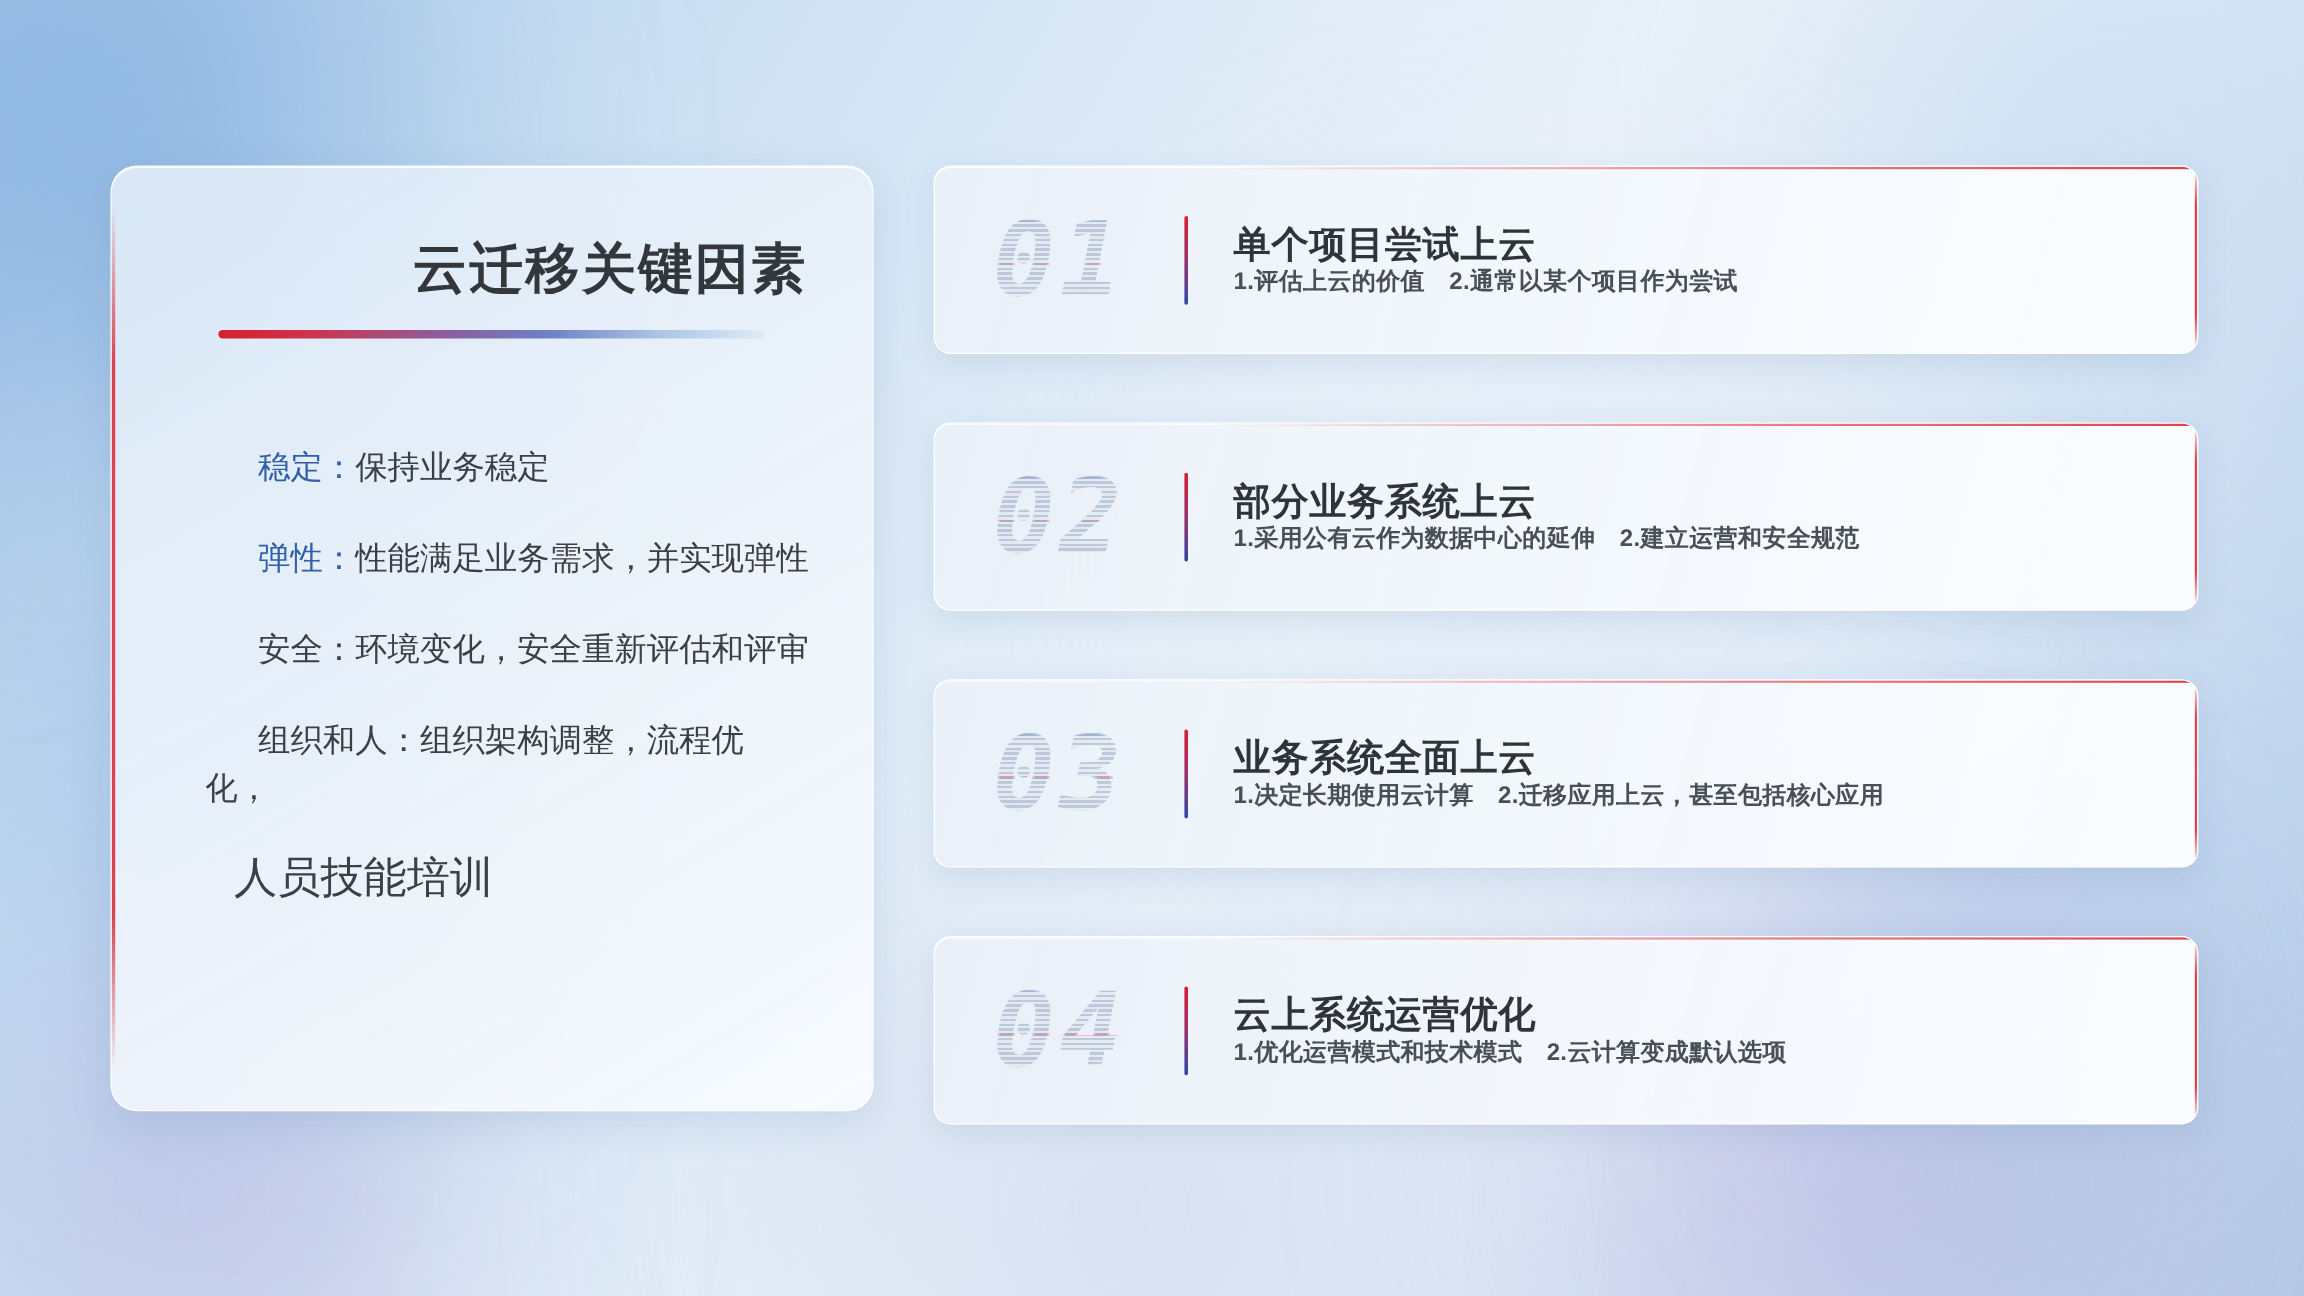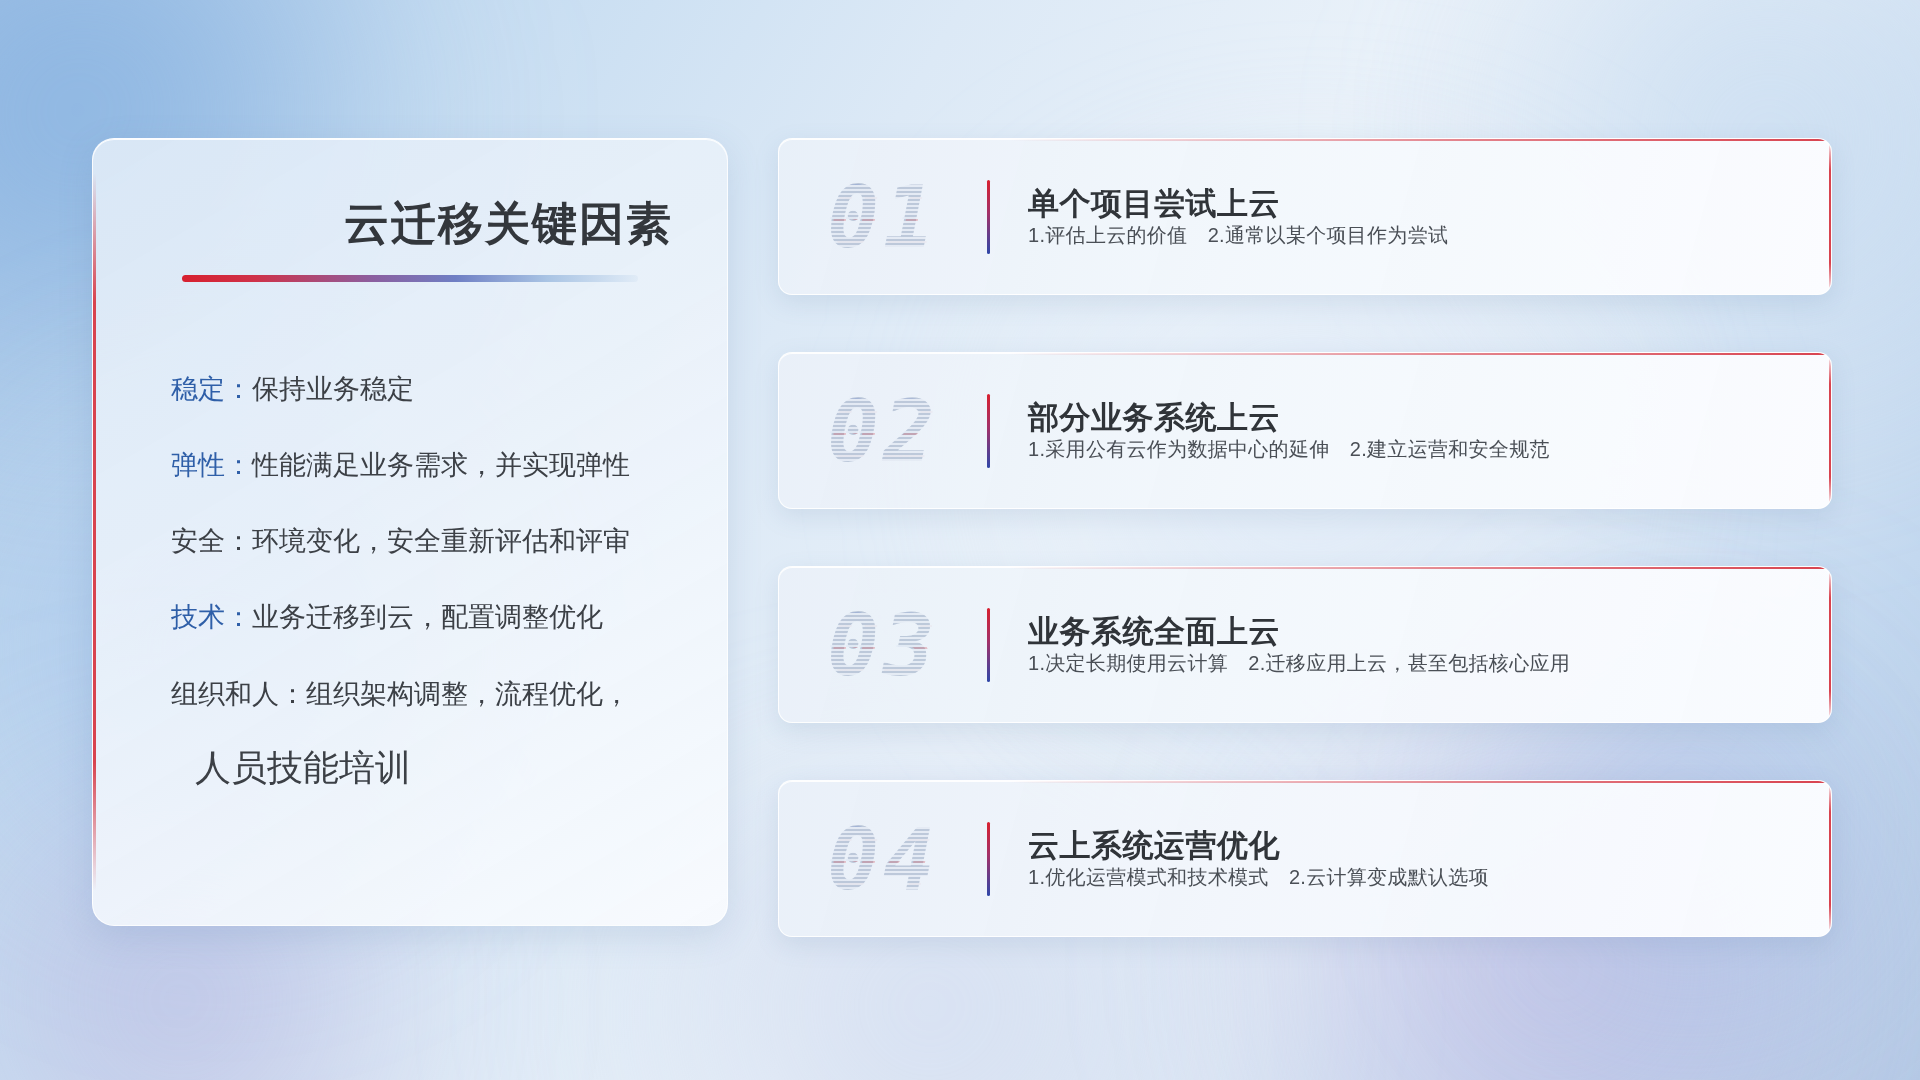--- a/index.html
+++ b/index.html
@@ -53,21 +53,21 @@
   }
   .title-rule{
     margin:24px auto 0 auto;width:456px;height:7px;border-radius:4px;
     background:linear-gradient(90deg,#d7202f 0%,#cf3249 16%,#8b5fa0 42%,#6f7fc4 60%,#a9c4e4 80%,rgba(200,219,238,.25) 100%);
   }
   .factor-list{margin:88px 0 0 0;padding:0 0 0 24px;list-style:none;}
   .factor-item{
     font-size:27px;line-height:1.45;color:#3c4046;margin-bottom:37px;white-space:nowrap;
   }
   .factor-item.wrapline{white-space:normal;margin-bottom:28px;}
-  .factor-key{color:#2f5fa8;}
+  .factor-key{color:#2f5fa8;margin-left:44px;}
   .factor-key.plain{color:#3c4046;}
   .factor-tail{font-size:36px;color:#3c4046;line-height:1.45;padding-left:24px;}
 
   
   .cards{position:absolute;left:778px;top:138px;width:1054px;}
   .step-card{
     position:relative;height:155px;margin-bottom:57px;border-radius:14px;
     background:linear-gradient(105deg,rgba(233,240,248,.95) 0%,rgba(243,247,252,.96) 45%,rgba(252,253,255,.97) 100%);
     border:1px solid rgba(255,255,255,.9);
     box-shadow:0 8px 24px rgba(92,126,170,.15), inset 0 1px 0 rgba(255,255,255,.95);
@@ -105,21 +105,21 @@
     color:rgba(90,120,200,.26);
     -webkit-mask-image:repeating-linear-gradient(180deg,transparent 0 15px,#000 15px 17px,transparent 17px 34px);
             mask-image:repeating-linear-gradient(180deg,transparent 0 15px,#000 15px 17px,transparent 17px 34px);
   }
   .step-bar{
     width:3px;height:74px;flex:0 0 3px;border-radius:2px;
     background:linear-gradient(180deg,#d8202f 0%,#a33168 45%,#2f47a8 100%);
   }
   .step-body{padding-left:38px;}
   .step-title{font-size:31px;font-weight:700;color:#303439;line-height:1.2;letter-spacing:.5px;}
-  .step-desc{font-size:20px;color:#4a4f56;margin-top:0;line-height:1.3;letter-spacing:.3px;}
+  .step-desc{font-size:20px;color:#4a4f56;margin-top:0;line-height:1.3;letter-spacing:.3px;font-weight:bold;}
 </style>
 </head>
 <body>
 
 <div class="bg">
   <div class="bg-base"></div>
   <div class="blob blob-a"></div>
   <div class="blob blob-b"></div>
   <div class="blob blob-c"></div>
   <div class="blob blob-e"></div>
@@ -137,23 +137,20 @@
     <ul class="factor-list">
       <li class="factor-item">
         <span class="factor-key">稳定：</span><span>保持业务稳定</span>
       </li>
       <li class="factor-item">
         <span class="factor-key">弹性：</span><span>性能满足业务需求，并实现弹性</span>
       </li>
       <li class="factor-item">
         <span class="factor-key plain">安全：</span><span>环境变化，安全重新评估和评审</span>
       </li>
-      <li class="factor-item">
-        <span class="factor-key">技术：</span><span>业务迁移到云，配置调整优化</span>
-      </li>
       <li class="factor-item wrapline">
         <span class="factor-key plain">组织和人：</span><span>组织架构调整，流程优化，</span>
       </li>
       <li class="factor-tail">人员技能培训</li>
     </ul>
   </div>
 </div>
 
 <div class="cards">
 

